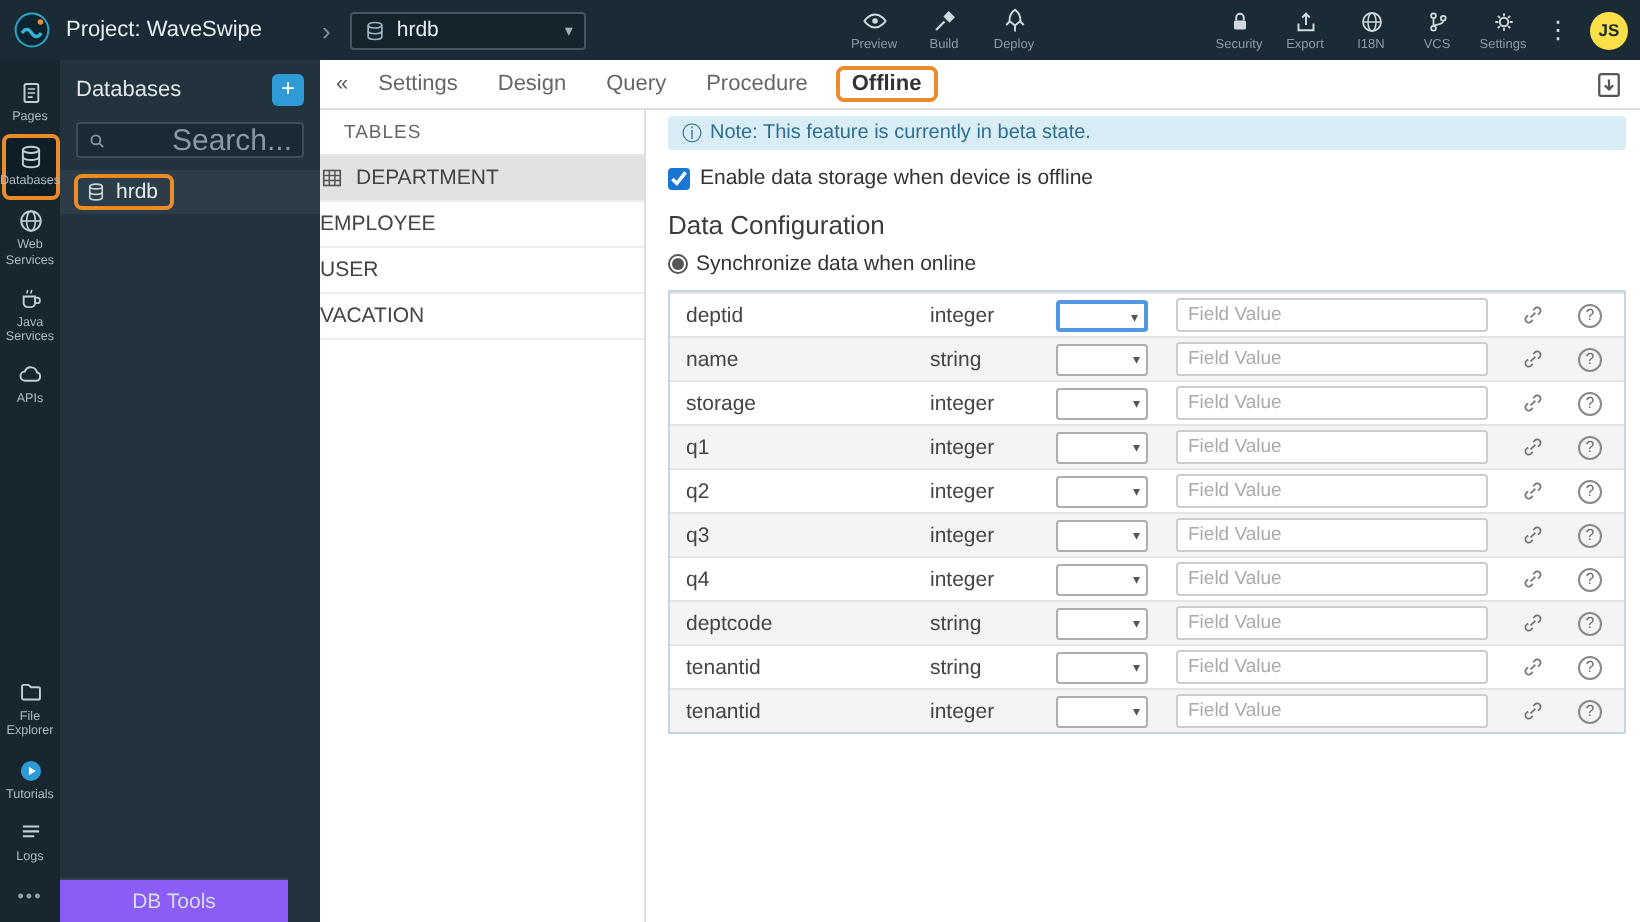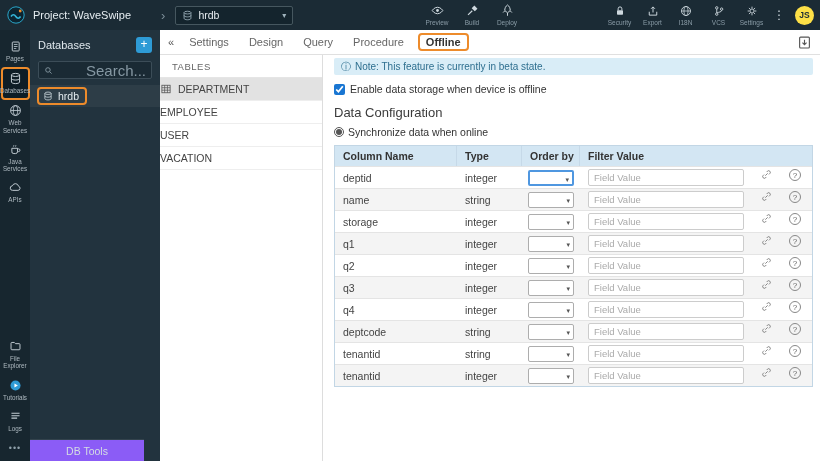--- a/index.html
+++ b/index.html
@@ -71,21 +71,21 @@
   .thead { display:grid; grid-template-columns:122px 65px 58px 1fr; background:#d3e6f3; height:20px; }
   .thead .hc { font-size:10.5px; font-weight:bold; color:#333; line-height:20px; padding:0 8px; border-right:1px solid #c6d9e8; overflow:hidden; white-space:nowrap; }
   .thead .hc:last-child { border-right:none; }
   .trow { display:grid; grid-template-columns:122px 65px 58px 1fr; height:22px; align-items:center; border-top:1px solid #e4e4e4; background:#fff; }
   .tbody .trow:nth-child(even) { background:#f4f4f4; }
   .cell { font-size:10.5px; color:#444; padding:0 8px; overflow:hidden; white-space:nowrap; }
   .cell.order { padding:0 6px; }
   .sel { width:46px; height:16px; background:#fff; border:1px solid #adadad; border-radius:2px; position:relative; cursor:pointer; }
   .sel .caret { position:absolute; right:3px; top:4px; font-size:7px; color:#555; line-height:1; }
   .sel.focused { border:2px solid #4f97e0; }
-  .cell.filter { display:flex; align-items:flex-start; gap:17px; }
+  .cell.filter { display:flex; align-items:center; gap:17px; }
   .fv { width:156px; height:17px; border:1px solid #ccc; border-radius:2px; font-size:9.5px; padding:0 5px; color:#333; font-family:"Liberation Sans",sans-serif; outline:none; }
   .fv::placeholder { color:#aaa; }
   .qmark { width:12px; height:12px; border:1px solid #888; border-radius:50%; color:#666; font-size:8px; display:flex; align-items:center; justify-content:center; cursor:pointer; flex:0 0 auto; }
   .link-ic { color:#777; cursor:pointer; flex:0 0 auto; }
 
   svg { display:block; }
 </style>
 </head>
 <body>
 
@@ -310,26 +310,20 @@
     </div>
     <div class="section-title">Data Configuration</div>
     <div class="radio-row">
       <label class="radio-opt">
         <input type="radio" name="sync" checked="" style="">
         <span>Synchronize data when online</span>
       </label>
     </div>
 
     <div class="dtable">
-      <div class="thead">
-        <div class="hc">Column Name</div>
-        <div class="hc">Type</div>
-        <div class="hc">Order by</div>
-        <div class="hc">Filter Value</div>
-      </div>
       <div class="tbody">
   <div class="trow">
     <div class="cell">deptid</div>
     <div class="cell">integer</div>
     <div class="cell order">
       <div class="sel focused">
         <span class="caret">▾</span>
       </div>
     </div>
     <div class="cell filter">

